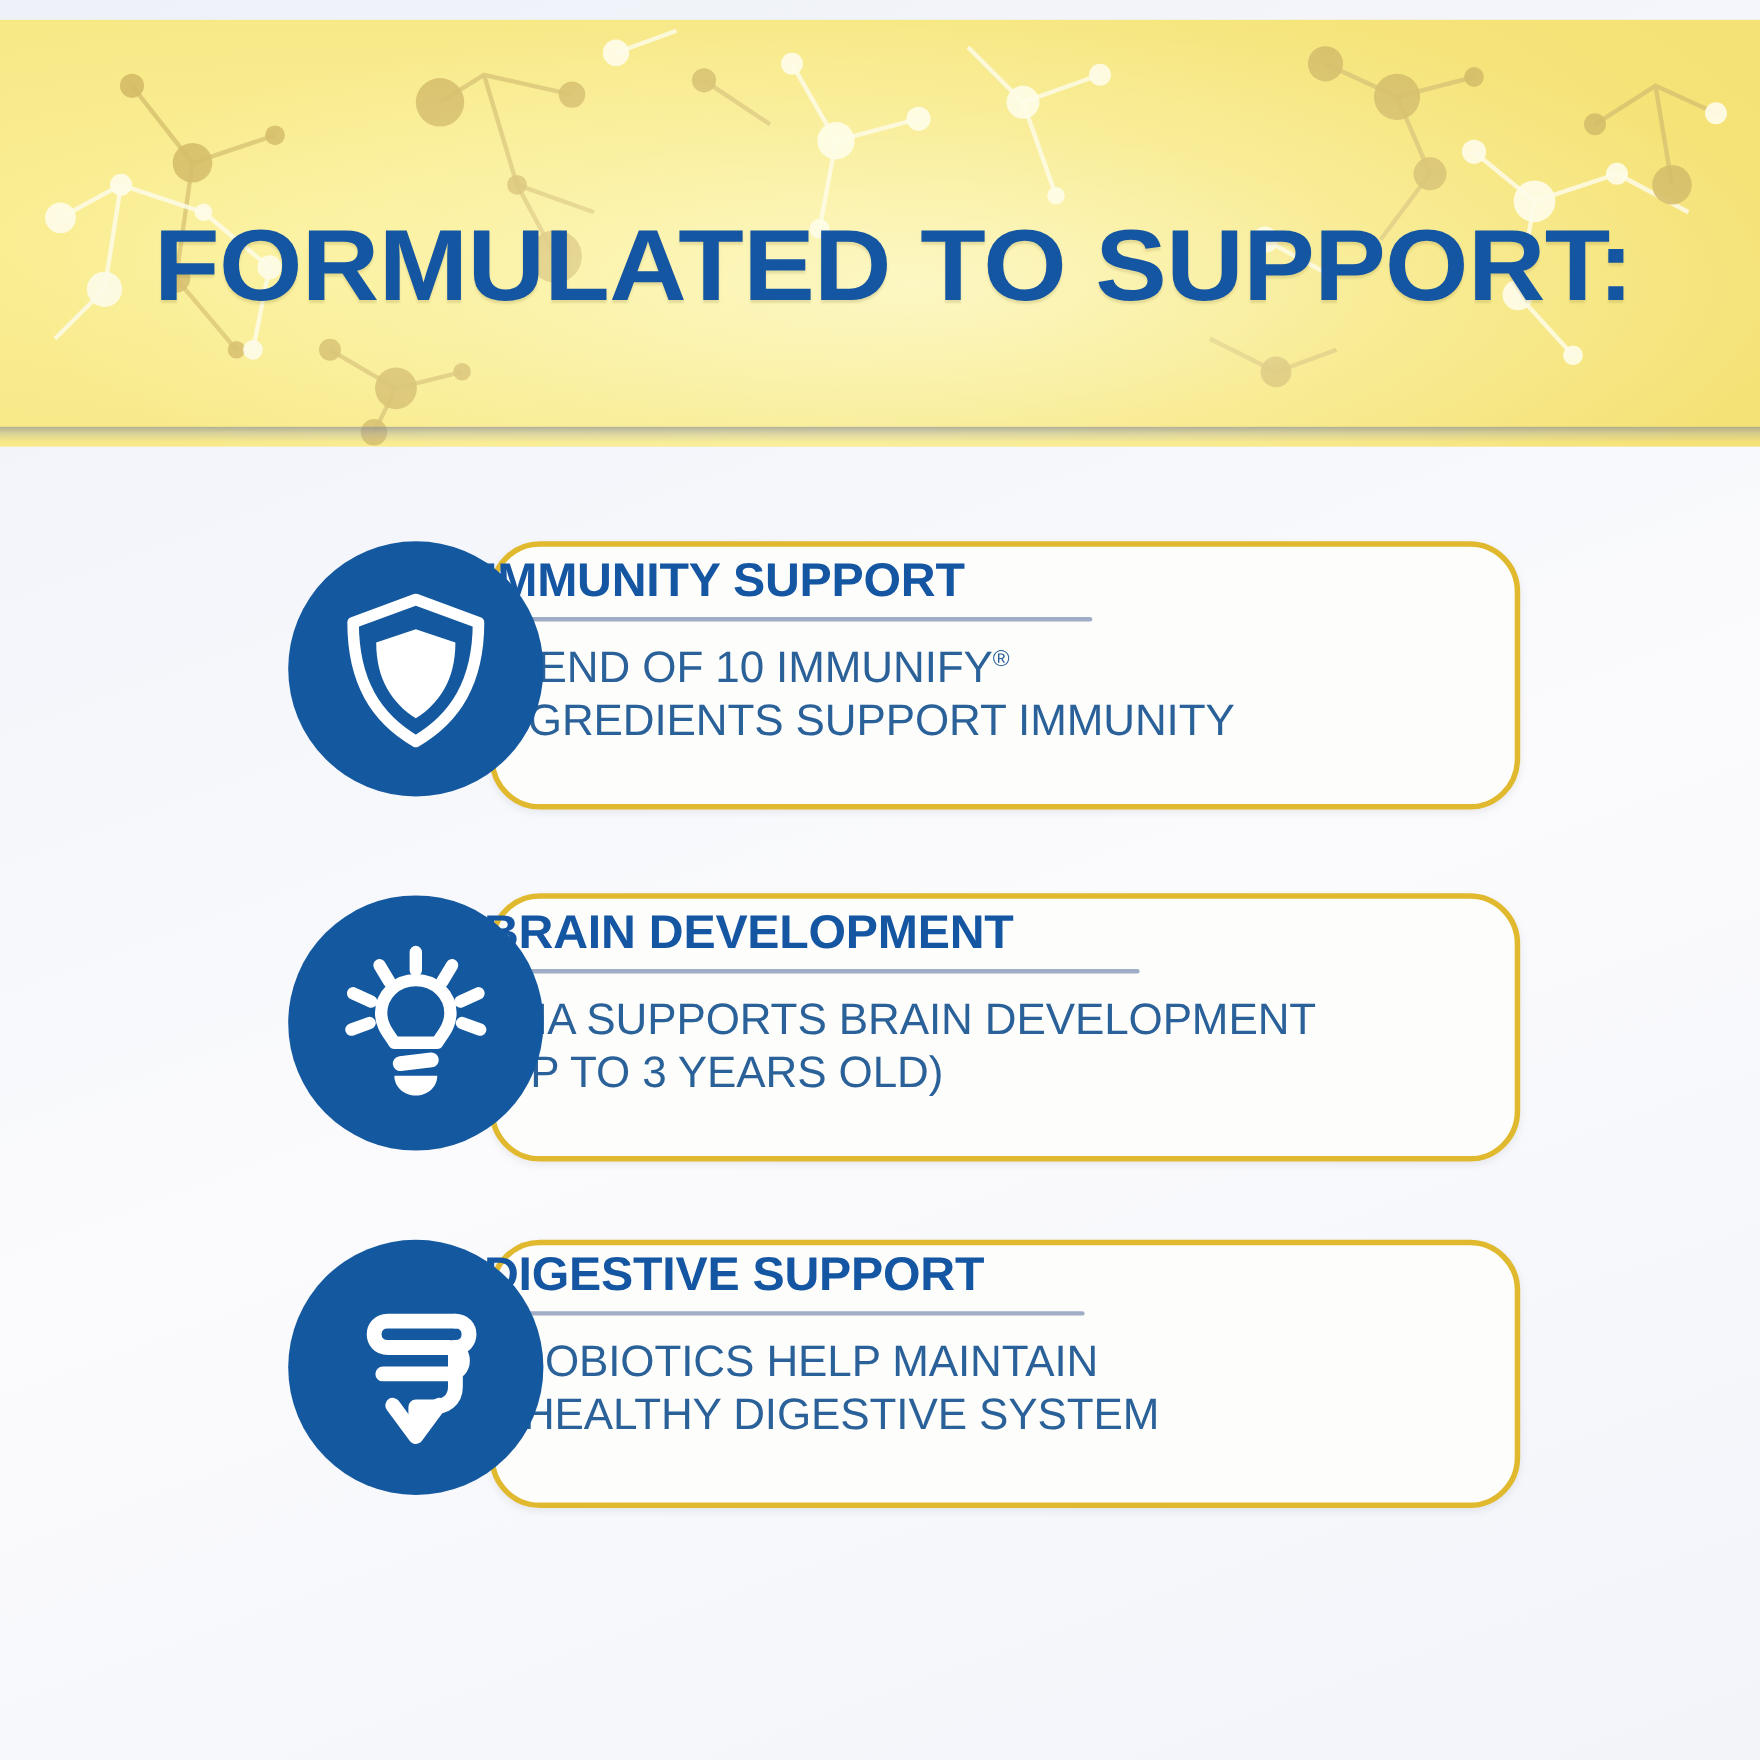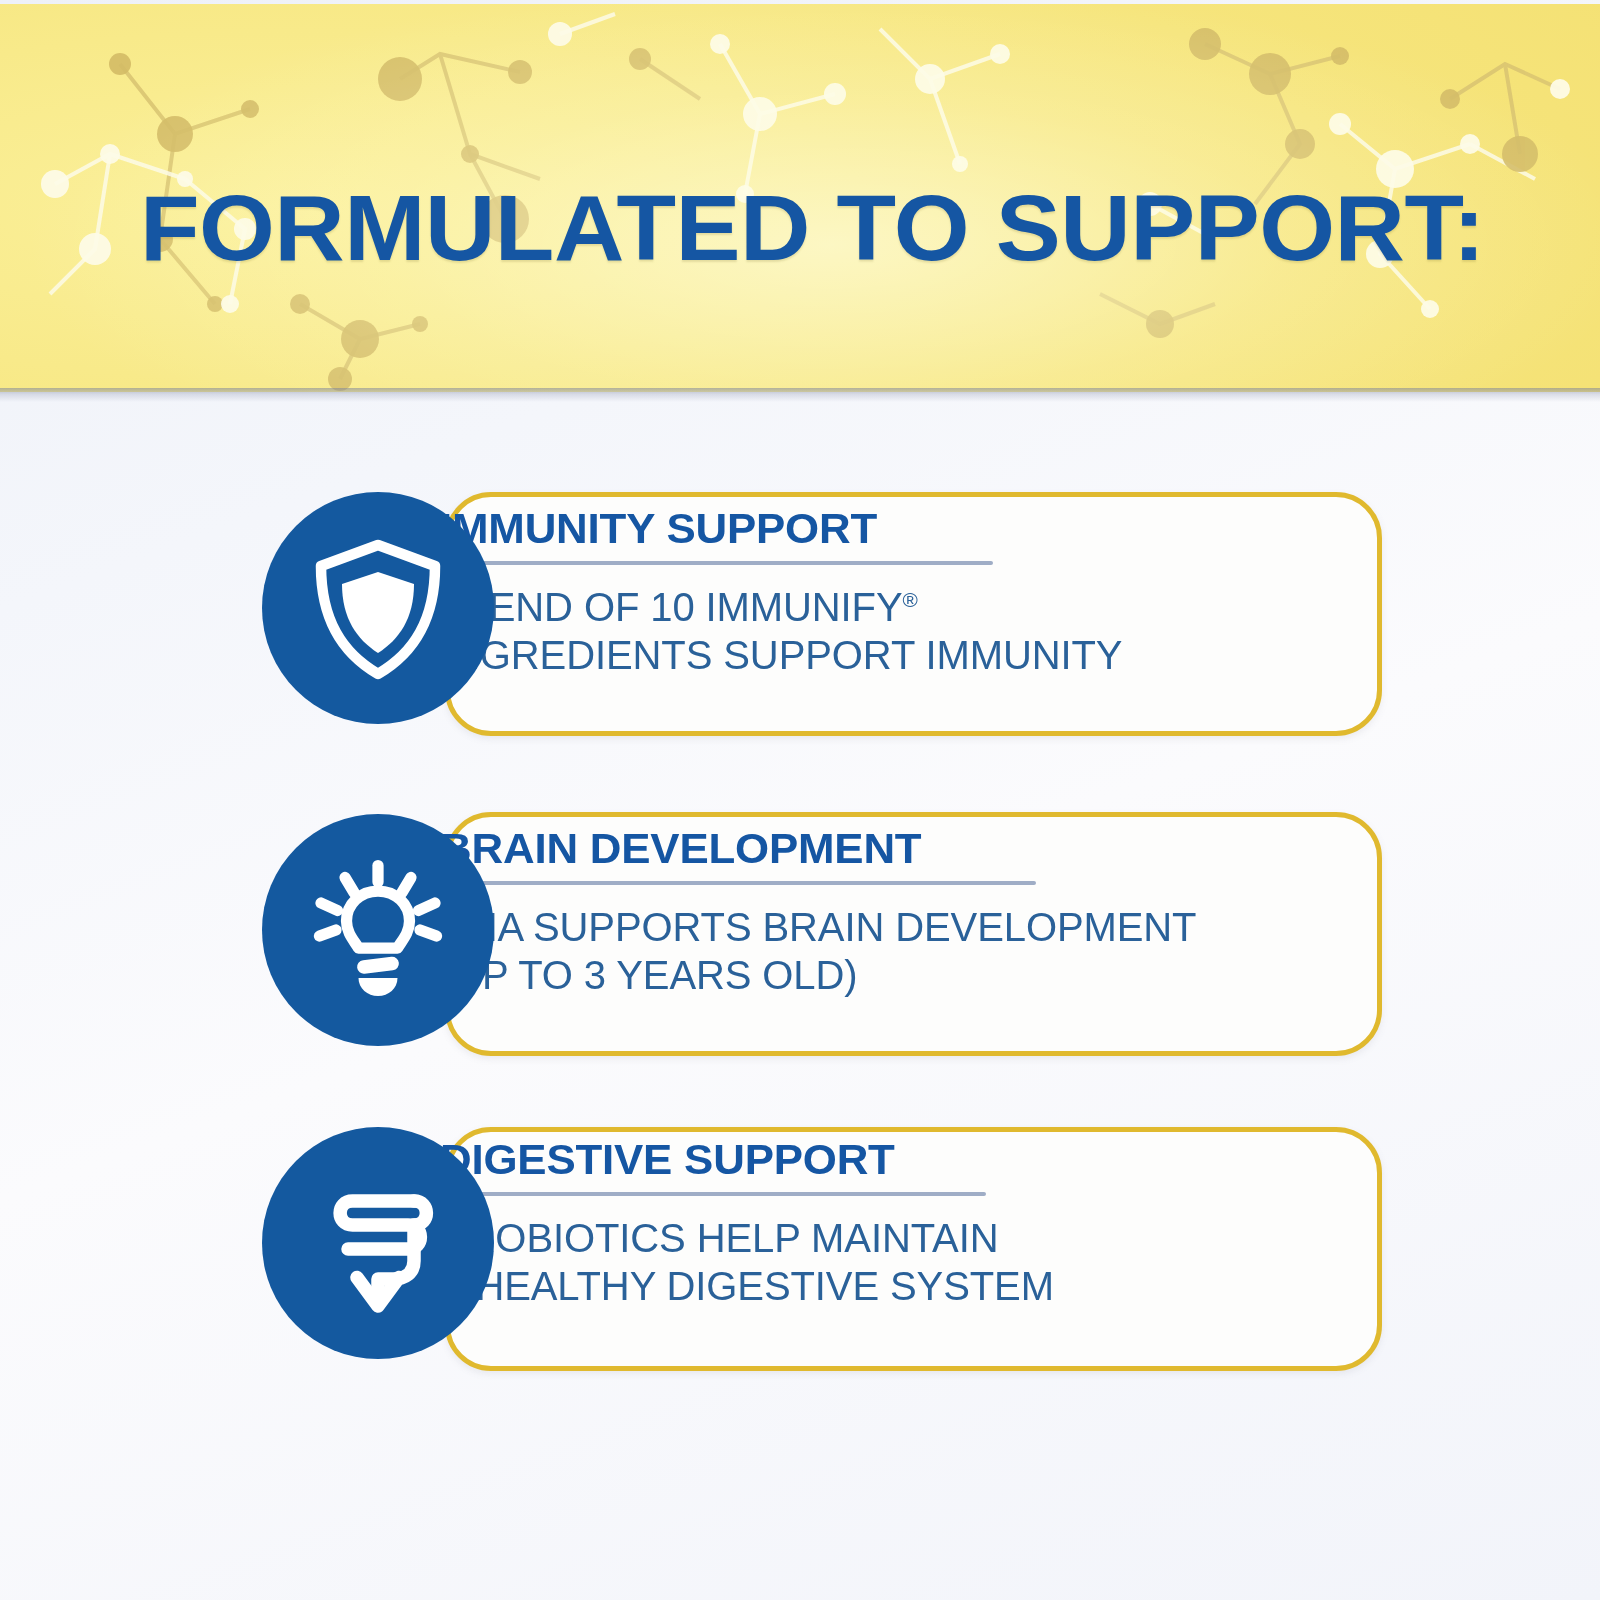--- a/index.html
+++ b/index.html
@@ -14,21 +14,21 @@
   #stage {
     position:relative;
     width:1600px; height:1600px;
     background:
       linear-gradient(160deg, #eef1f8 0%, #f4f6fb 28%, #fbfbfd 55%, #f2f4fa 100%);
   }
 
   
   .banner {
     position:absolute;
-    left:0; top:4px;
+    left:0; top:18px;
     width:1600px; height:388px;
     overflow:hidden;
     background:
       radial-gradient(120% 150% at 18% 52%, #fbf09a 0%, #f8ea8a 30%, #f6e57c 55%, #f3de6e 100%);
   }
   .banner-sheen {
     position:absolute; inset:0;
     background:
       radial-gradient(70% 95% at 52% 62%, rgba(255,255,230,0.62) 0%, rgba(255,255,225,0.22) 40%, rgba(255,255,225,0) 72%);
     pointer-events:none;

